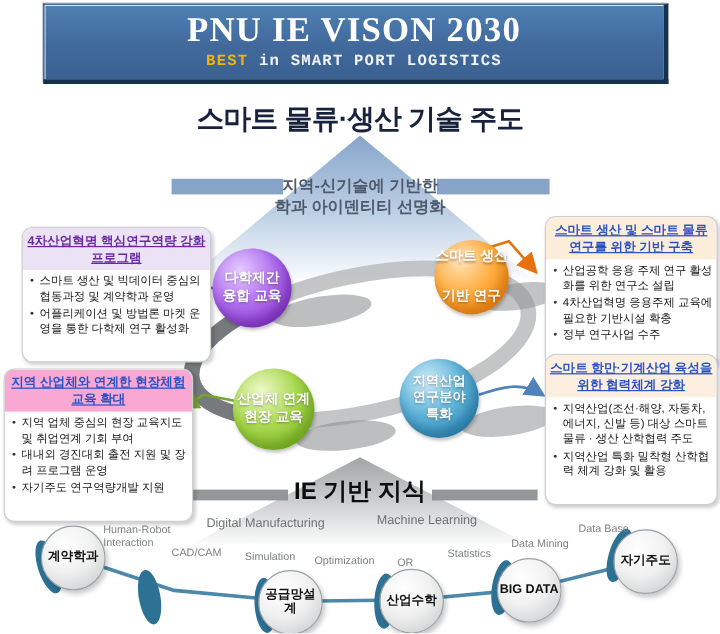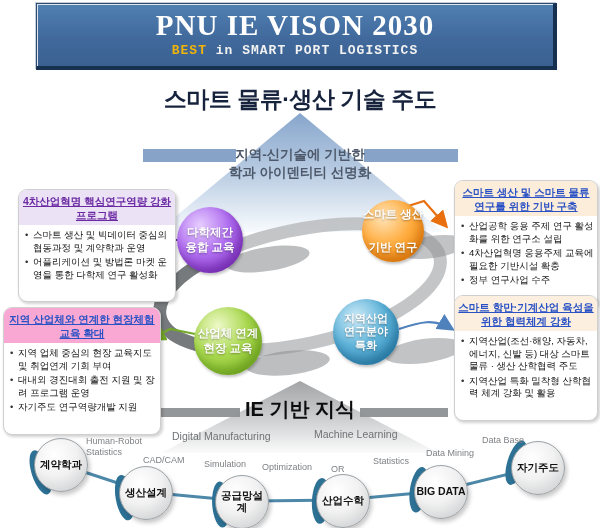--- a/index.html
+++ b/index.html
@@ -225,29 +225,28 @@
     <span>지역산업</span>
     <span>연구분야</span>
     <span>특화</span>
   </div>
 
   <div class="knowledge-text">IE 기반 지식</div>
 
   <div class="group-label" id="grp-0">Digital Manufacturing</div>
   <div class="group-label" id="grp-1">Machine Learning</div>
 
-  <div class="tag" id="tag-0">Human-Robot Statistics</div>
+  <div class="tag" id="tag-0">Human-Robot Interaction</div>
   <div class="tag" id="tag-1">CAD/CAM</div>
   <div class="tag" id="tag-2">Simulation</div>
   <div class="tag" id="tag-3">Optimization</div>
   <div class="tag" id="tag-4">OR</div>
   <div class="tag" id="tag-5">Statistics</div>
   <div class="tag" id="tag-6">Data Mining</div>
   <div class="tag" id="tag-7">Data Base</div>
 
   <div class="node" id="nd-0">계약학과</div>
-  <div class="node" id="nd-1">생산설계</div>
   <div class="node" id="nd-2">공급망설계</div>
   <div class="node" id="nd-3">산업수학</div>
   <div class="node" id="nd-4">BIG DATA</div>
   <div class="node" id="nd-5">자기주도</div>
 
 </div>
 
 </body></html>

